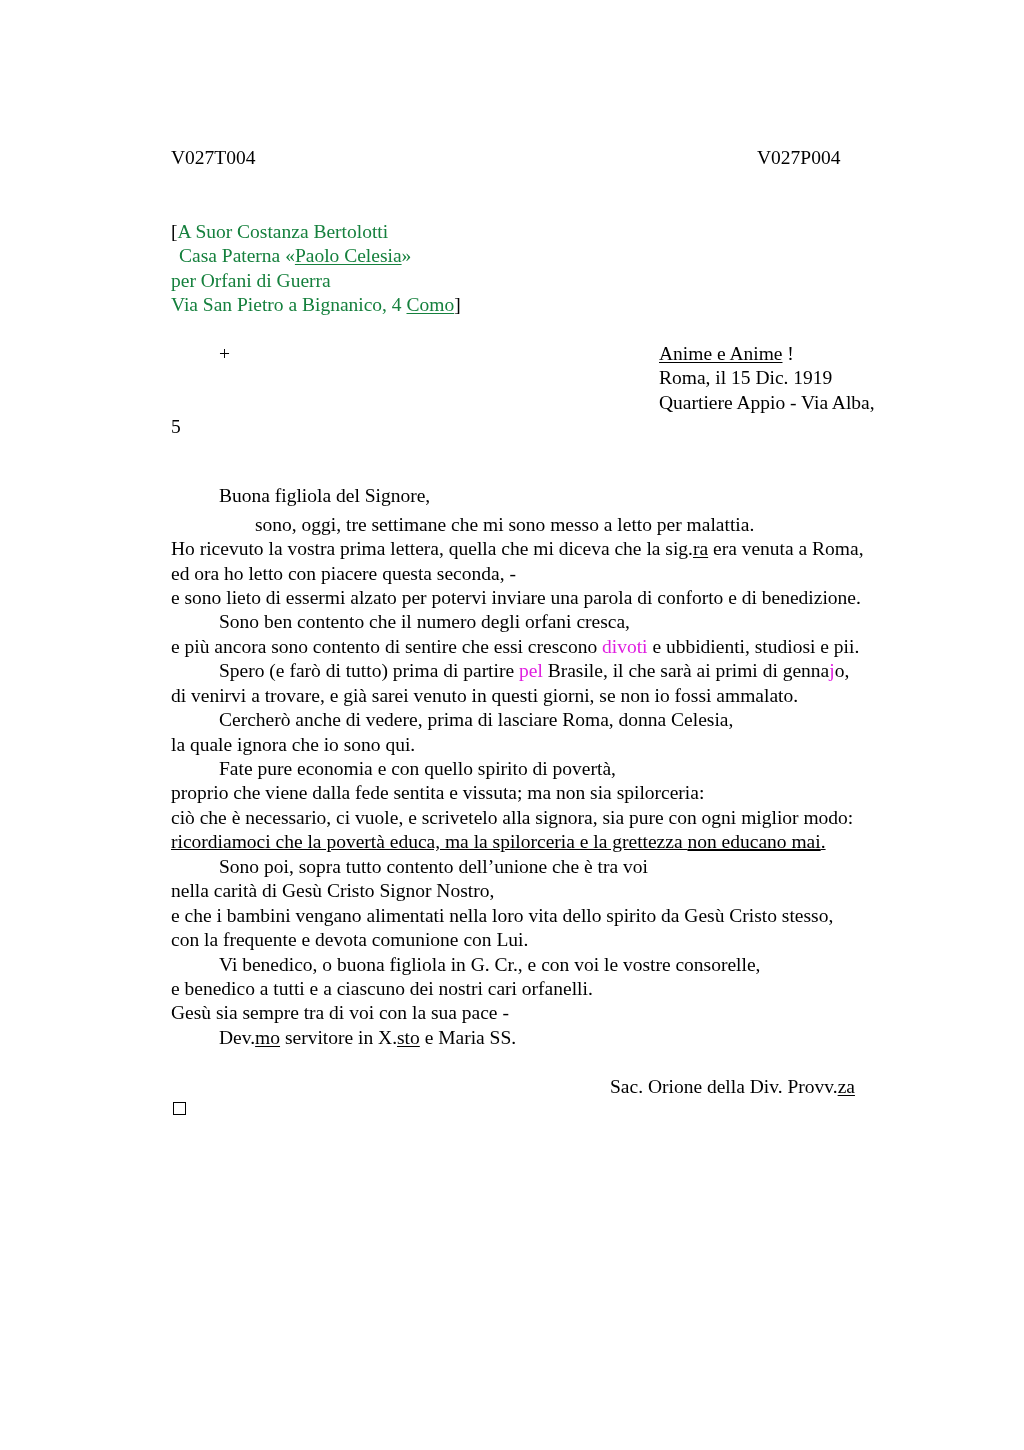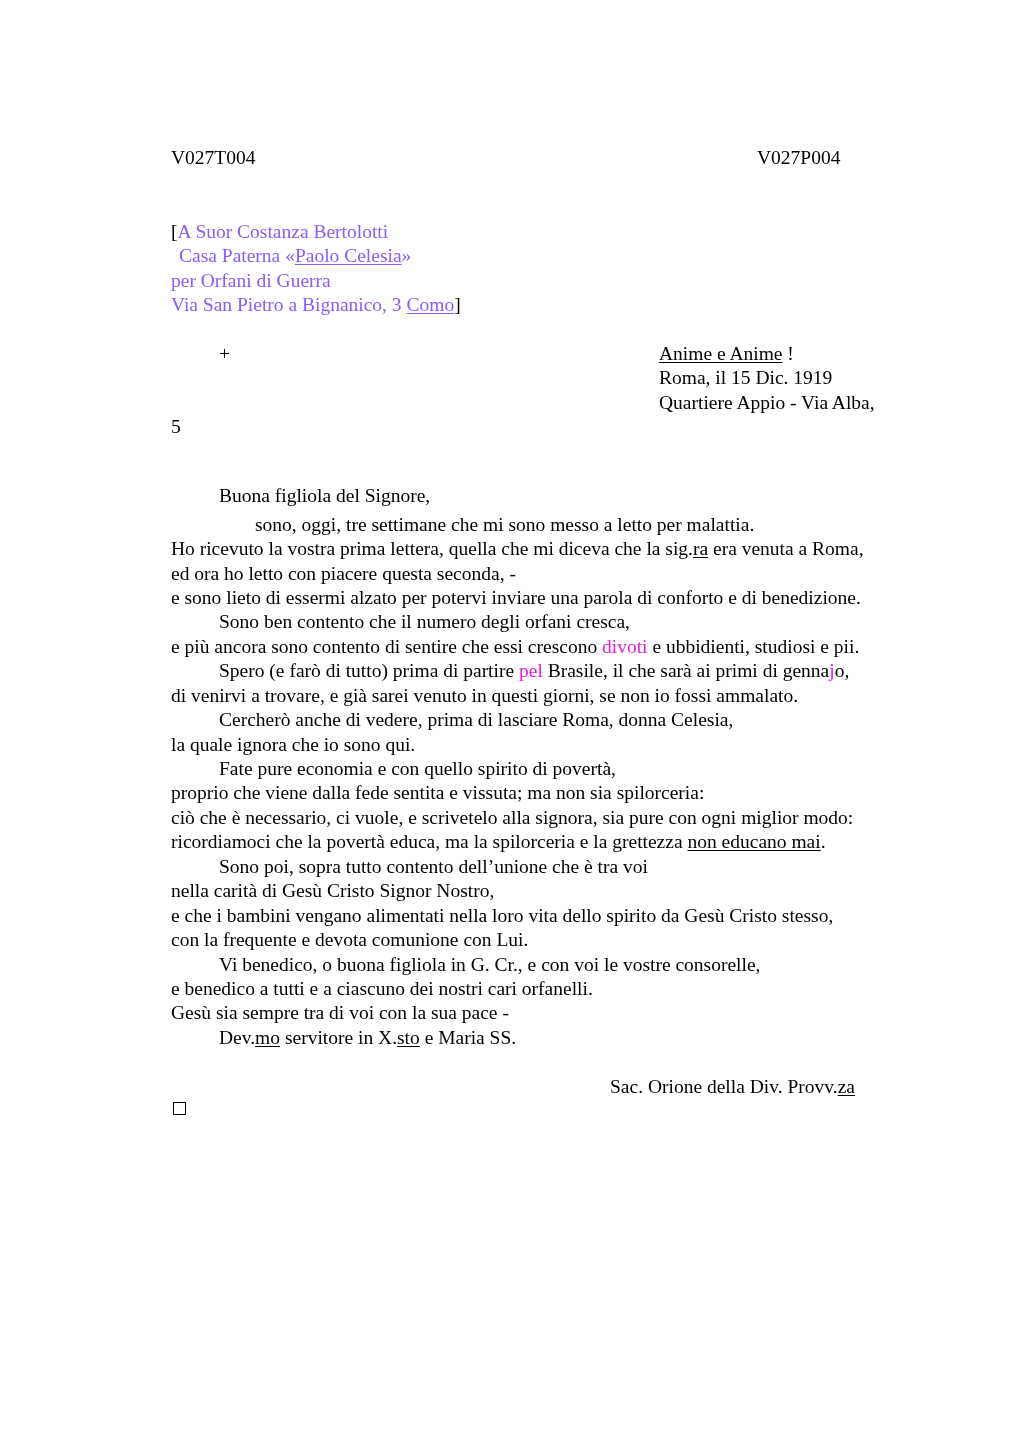--- a/index.html
+++ b/index.html
@@ -2,41 +2,41 @@
 <html><head>
 <meta charset="utf-8">
 <style>
   html, body { margin: 0; padding: 0; background: #ffffff; }
   body {
     width: 1024px; height: 1450px; position: relative;
     font-family: "Liberation Serif", serif;
     font-size: 19.5px; color: #000000;
   }
   .line { position: absolute; white-space: nowrap; line-height: 24px; }
-  .blue { color: #8b5cf6; }
+  .blue { color: #15803d; }
   .magenta { color: #e020e0; }
   u { text-decoration: underline; text-underline-offset: 2px; }
   .box {
     position: absolute; left: 173px; top: 1102px;
     width: 13px; height: 13px; border: 1.5px solid #000; box-sizing: border-box;
   }
 </style>
 </head>
 <body>
 
 <div>
 
   <div class="line" style="left:171px; top:146px;">V027T004</div>
   <div class="line" style="left:757px; top:146px;">V027P004</div>
 
   <div>
     <div class="line" style="left:171px; top:220px;"><span>[</span><span class="blue">A Suor Costanza Bertolotti</span></div>
     <div class="line blue" style="left:171px; top:244px;margin-left:8px;"><span>Casa Paterna «</span><u>Paolo Celesia</u><span>»</span></div>
     <div class="line blue" style="left:171px; top:269px;">per Orfani di Guerra</div>
-    <div class="line" style="left:171px; top:293px;"><span class="blue">Via San Pietro a Bignanico, 3 </span><u class="blue">Como</u><span>]</span></div>
+    <div class="line" style="left:171px; top:293px;"><span class="blue">Via San Pietro a Bignanico, 4 </span><u class="blue">Como</u><span>]</span></div>
   </div>
 
   <div class="line" style="left:219px; top:342px;">+</div>
   <div class="line" style="left:659px; top:342px;"><u>Anime e Anime</u><span> !</span></div>
   <div class="line" style="left:659px; top:366px;">Roma, il 15 Dic. 1919</div>
   <div class="line" style="left:659px; top:391px;">Quartiere Appio - Via Alba,</div>
   <div class="line" style="left:171px; top:415px;">5</div>
 
   <div class="line" style="left:219px; top:484px;">Buona figliola del Signore,</div>
 
@@ -47,21 +47,21 @@
     <div class="line" style="left:171px; top:586px;">e sono lieto di essermi alzato per potervi inviare una parola di conforto e di benedizione.</div>
     <div class="line" style="left:219px; top:610px;">Sono ben contento che il numero degli orfani cresca,</div>
     <div class="line" style="left:171px; top:635px;"><span>e più ancora sono contento di sentire che essi crescono </span><span class="magenta">divoti</span><span> e ubbidienti, studiosi e pii.</span></div>
     <div class="line" style="left:219px; top:659px;"><span>Spero (e farò di tutto) prima di partire </span><span class="magenta">pel</span><span> Brasile, il che sarà ai primi di genna</span><span class="magenta">j</span><span>o,</span></div>
     <div class="line" style="left:171px; top:684px;">di venirvi a trovare, e già sarei venuto in questi giorni, se non io fossi ammalato.</div>
     <div class="line" style="left:219px; top:708px;">Cercherò anche di vedere, prima di lasciare Roma, donna Celesia,</div>
     <div class="line" style="left:171px; top:733px;">la quale ignora che io sono qui.</div>
     <div class="line" style="left:219px; top:757px;">Fate pure economia e con quello spirito di povertà,</div>
     <div class="line" style="left:171px; top:781px;">proprio che viene dalla fede sentita e vissuta; ma non sia spilorceria:</div>
     <div class="line" style="left:171px; top:806px;">ciò che è necessario, ci vuole, e scrivetelo alla signora, sia pure con ogni miglior modo:</div>
-    <div class="line" style="left:171px; top:830px;"><span>ricordiamoci che la povertà educa, ma la spilorceria e la grettezza </span><u>non educano mai</u><span>.</span></div>
+    <div class="line" style="left:171px; top:830px;text-decoration:underline;"><span>ricordiamoci che la povertà educa, ma la spilorceria e la grettezza </span><u>non educano mai</u><span>.</span></div>
     <div class="line" style="left:219px; top:855px;">Sono poi, sopra tutto contento dell’unione che è tra voi</div>
     <div class="line" style="left:171px; top:879px;">nella carità di Gesù Cristo Signor Nostro,</div>
     <div class="line" style="left:171px; top:904px;">e che i bambini vengano alimentati nella loro vita dello spirito da Gesù Cristo stesso,</div>
     <div class="line" style="left:171px; top:928px;">con la frequente e devota comunione con Lui.</div>
     <div class="line" style="left:219px; top:953px;">Vi benedico, o buona figliola in G. Cr., e con voi le vostre consorelle,</div>
     <div class="line" style="left:171px; top:977px;">e benedico a tutti e a ciascuno dei nostri cari orfanelli.</div>
     <div class="line" style="left:171px; top:1001px;">Gesù sia sempre tra di voi con la sua pace -</div>
     <div class="line" style="left:219px; top:1026px;"><span>Dev.</span><u>mo</u><span> servitore in X.</span><u>sto</u><span> e Maria SS.</span></div>
   </div>
 

